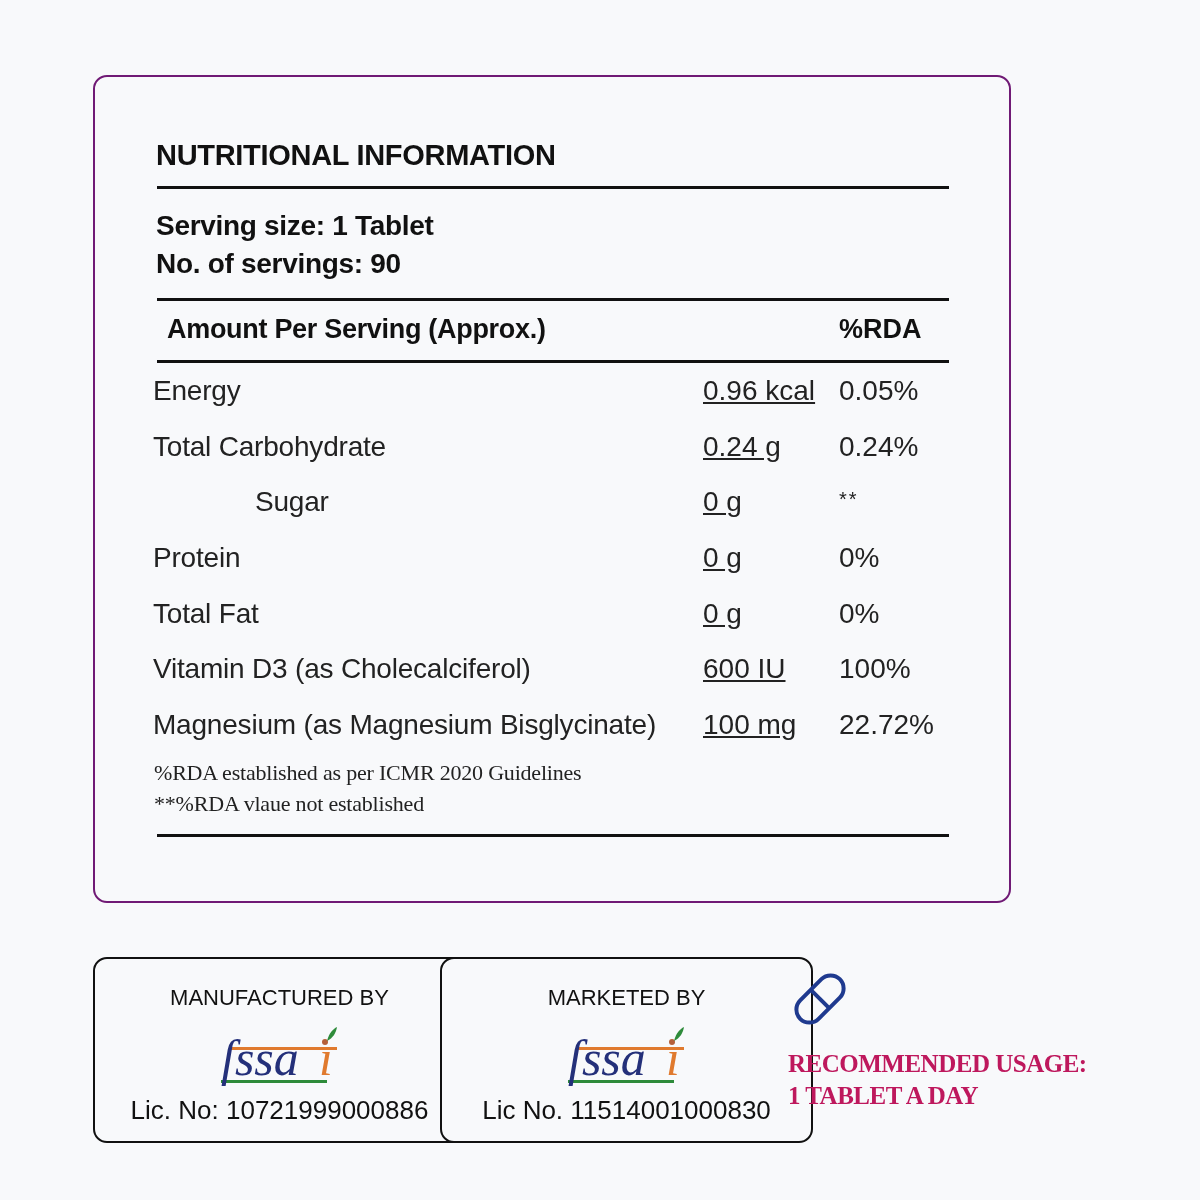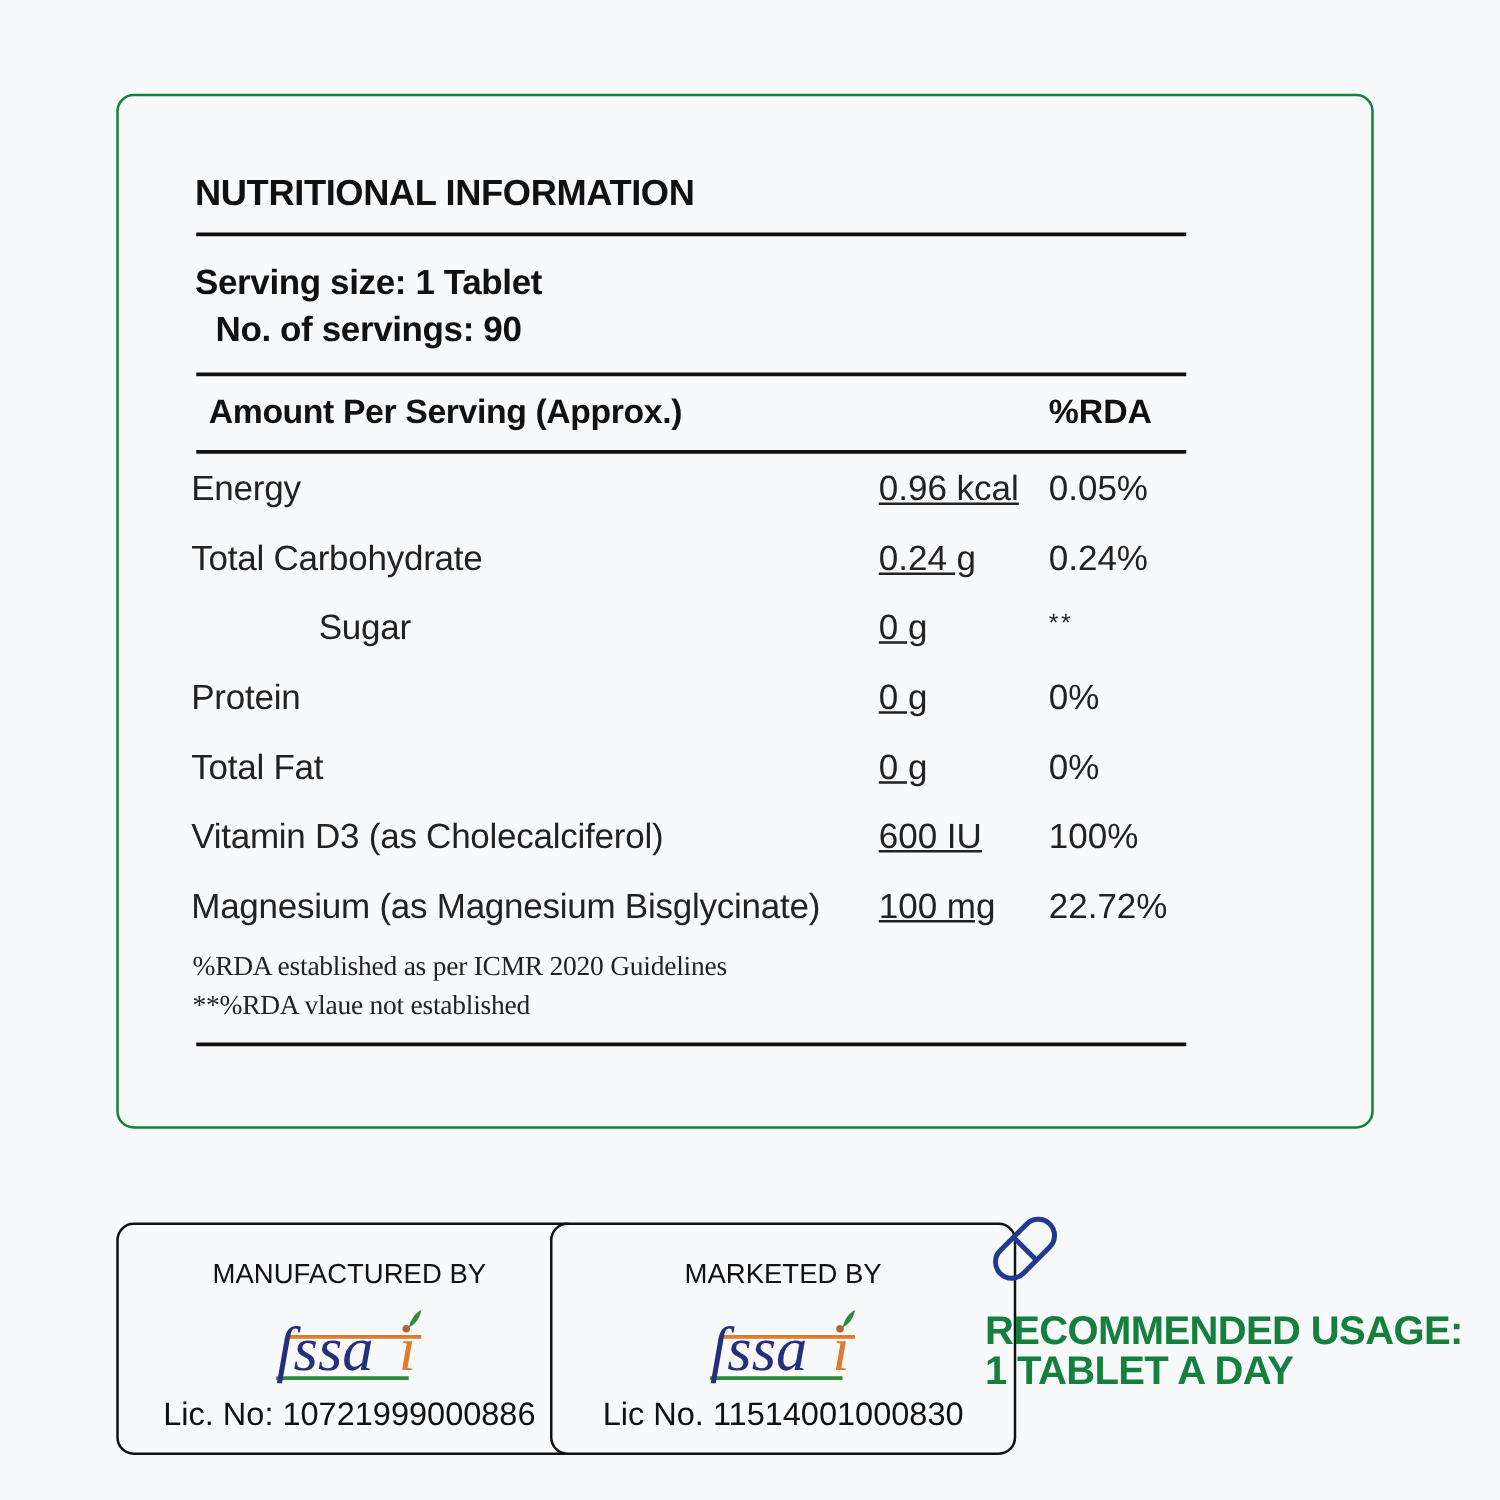--- a/index.html
+++ b/index.html
@@ -7,37 +7,36 @@
     width: 1200px; height: 1200px;
     background: #f8f9fb;
     font-family: "Liberation Sans", "DejaVu Sans", sans-serif;
     color: #1a1a1a;
     position: relative;
     overflow: hidden;
   }
   .panel {
     position: absolute;
     left: 93px; top: 75px;
-    width: 1006px; height: 828px;
-    border: 2px solid #15803d;
+    width: 918px; height: 828px;
+    border: 2px solid #701a75;
     border-radius: 14px;
     background: #f8f9fb;
     box-sizing: border-box;
   }
   .panel-title {
     position: absolute; left: 61px; top: 62px;
     font-size: 29px; font-weight: bold; color: #111;
     letter-spacing: -0.3px;
   }
   .rule { position: absolute; left: 62px; width: 792px; height: 3px; background: #111; }
   .serving {
     position: absolute; left: 61px; top: 130px;
     font-size: 28px; font-weight: bold; line-height: 38px; color: #111;
     letter-spacing: -0.3px;
-    text-align: center;
   }
   .amount-head {
     position: absolute; left: 72px; top: 237px;
     font-size: 27px; font-weight: bold; color: #111; letter-spacing: -0.3px;
   }
   .rda-head {
     position: absolute; left: 744px; top: 237px;
     font-size: 27px; font-weight: bold; color: #111;
   }
   .rows { position: absolute; left: 58px; top: 298px; width: 800px; }
@@ -45,32 +44,33 @@
   .row .name { position: absolute; left: 0; top: 0; white-space: nowrap; letter-spacing: -0.2px; }
   .row .name.indent { left: 102px; }
   .row .amt { position: absolute; left: 550px; top: 0; white-space: nowrap; text-decoration: underline; }
   .row .rda { position: absolute; left: 686px; top: 0; white-space: nowrap; text-align: right; }
   .row .rda.star { font-size: 20px; top: 2px; letter-spacing: 2px; }
   .notes {
     position: absolute; left: 59px; top: 680px;
     font-size: 22px; line-height: 31px; color: #222; letter-spacing: -0.2px; font-family: Liberation Serif, serif;
   }
   .box {
-    position: absolute; top: 978px; width: 373px; height: 186px;
+    position: absolute; top: 957px; width: 373px; height: 186px;
     border: 2px solid #111; border-radius: 14px; box-sizing: border-box;
     background: #f8f9fb; text-align: center;
   }
   .box .label { position: absolute; left: 0; right: 0; top: 26px; font-size: 22px; color: #111; }
   .box .logo { position: absolute; left: 50%; top: 64px; transform: translateX(-50%); }
   .box .lic { position: absolute; left: 0; right: 0; top: 136px; font-size: 26px; color: #111; }
   .usage-icon { position: absolute; left: 786px; top: 965px; }
   .usage-text {
     position: absolute; left: 788px; top: 1048px;
-    font-size: 32px; font-weight: bold; line-height: 32px; color: #15803d;
+    font-size: 25px; font-weight: bold; line-height: 32px; color: #be185d;
     letter-spacing: -0.5px;
+    font-family: Liberation Serif, serif;
   }
 </style>
 </head>
 <body>
 
 <div class="panel">
   <div class="panel-title">NUTRITIONAL INFORMATION</div>
   <div class="rule" style="top:109px"></div>
   <div class="serving">
     <div>Serving size: 1 Tablet</div>

